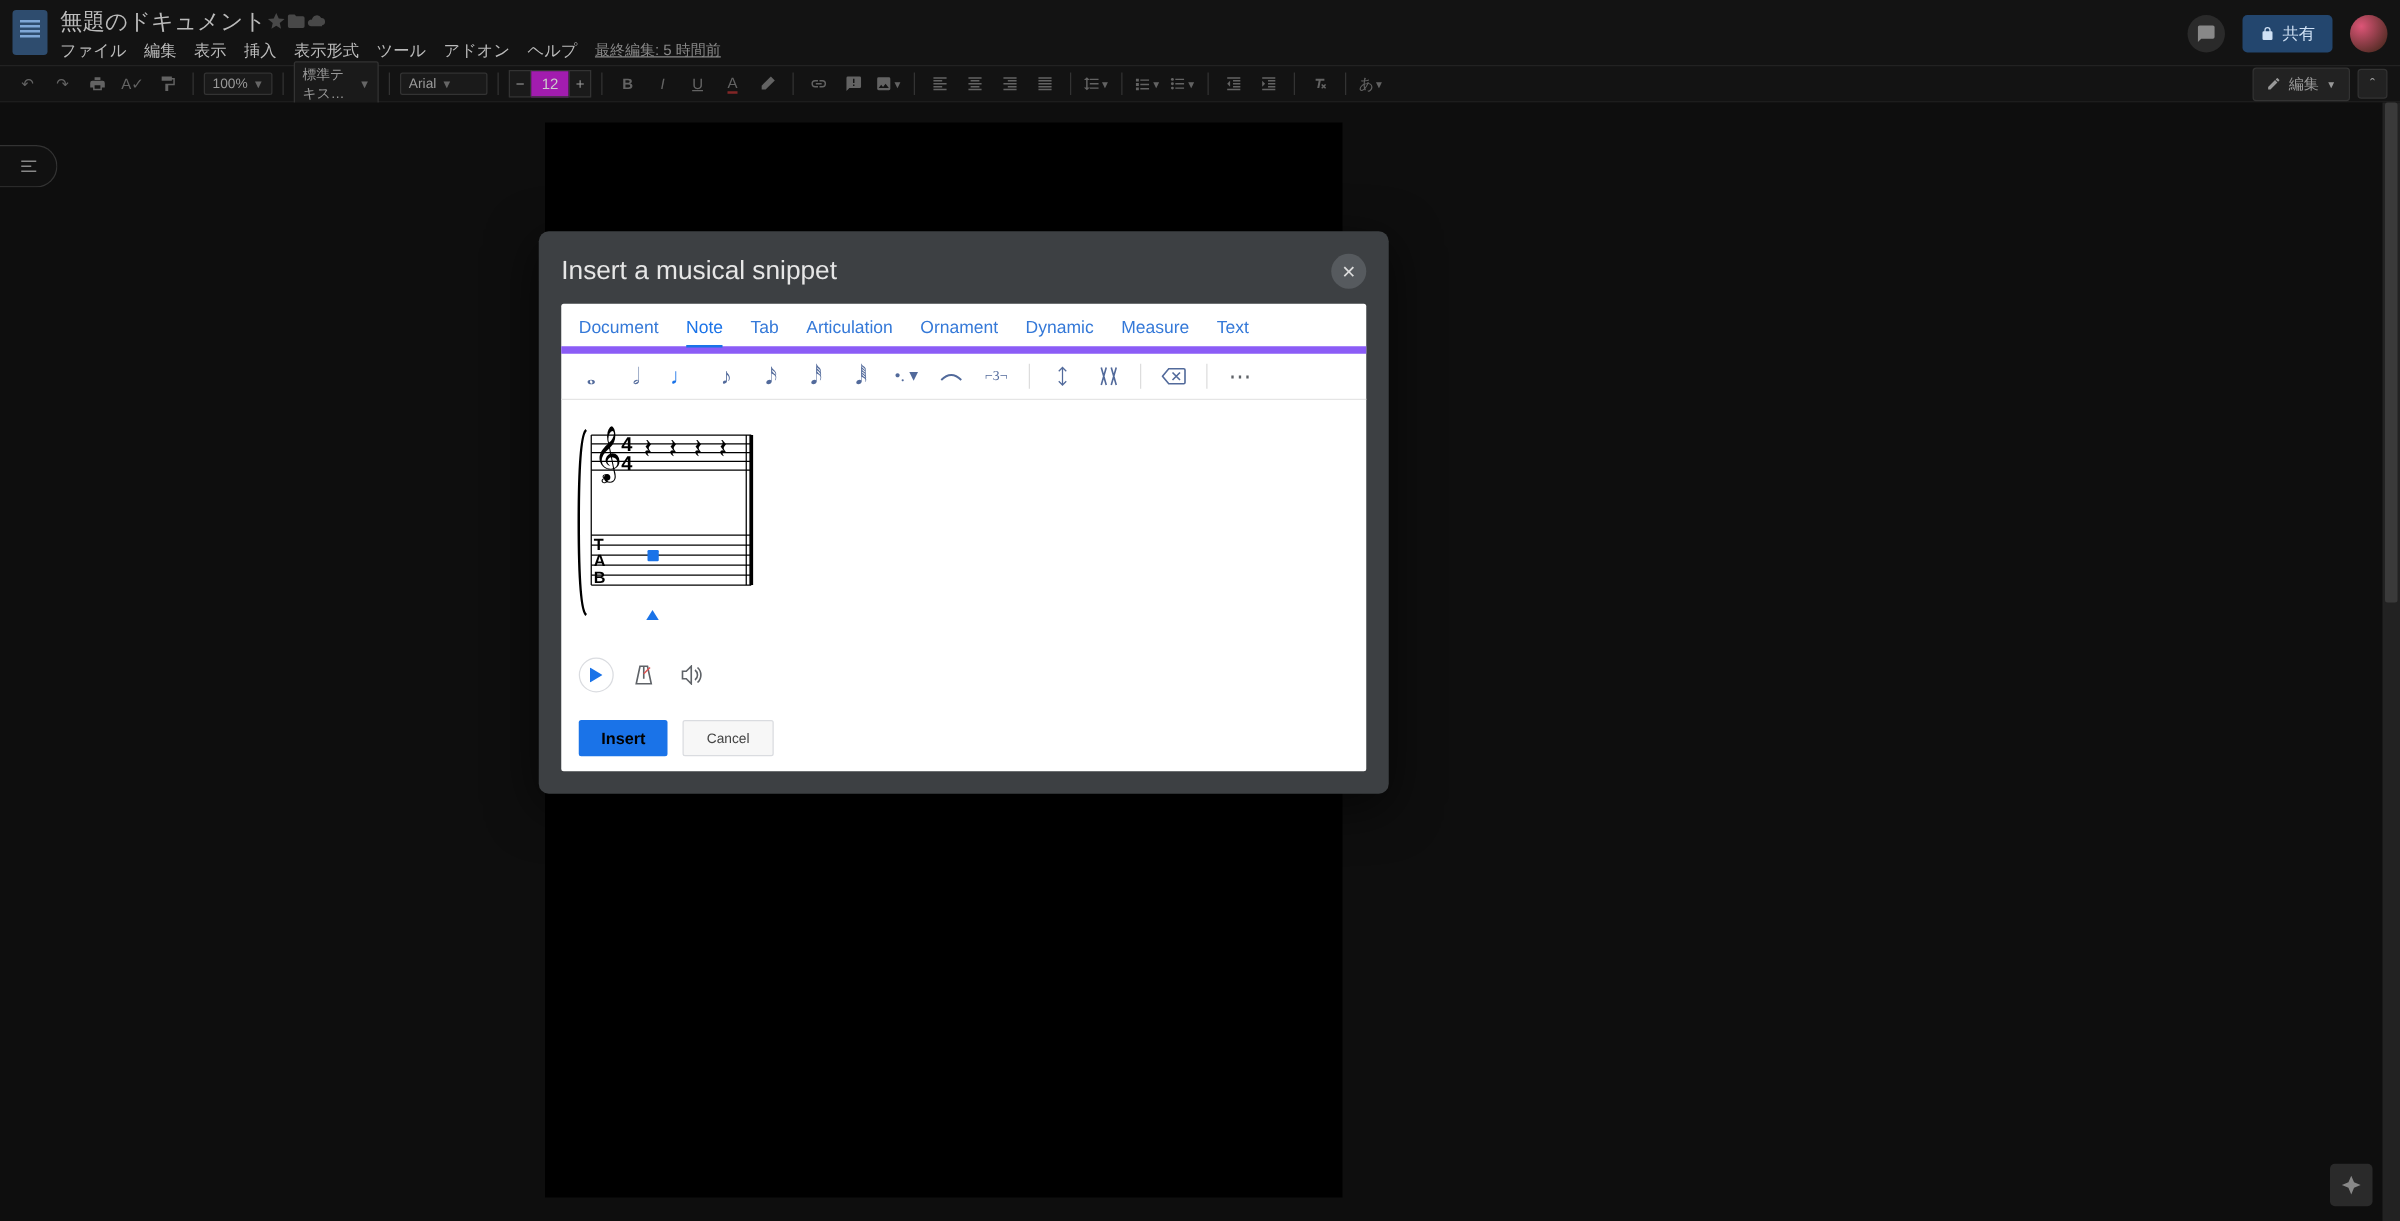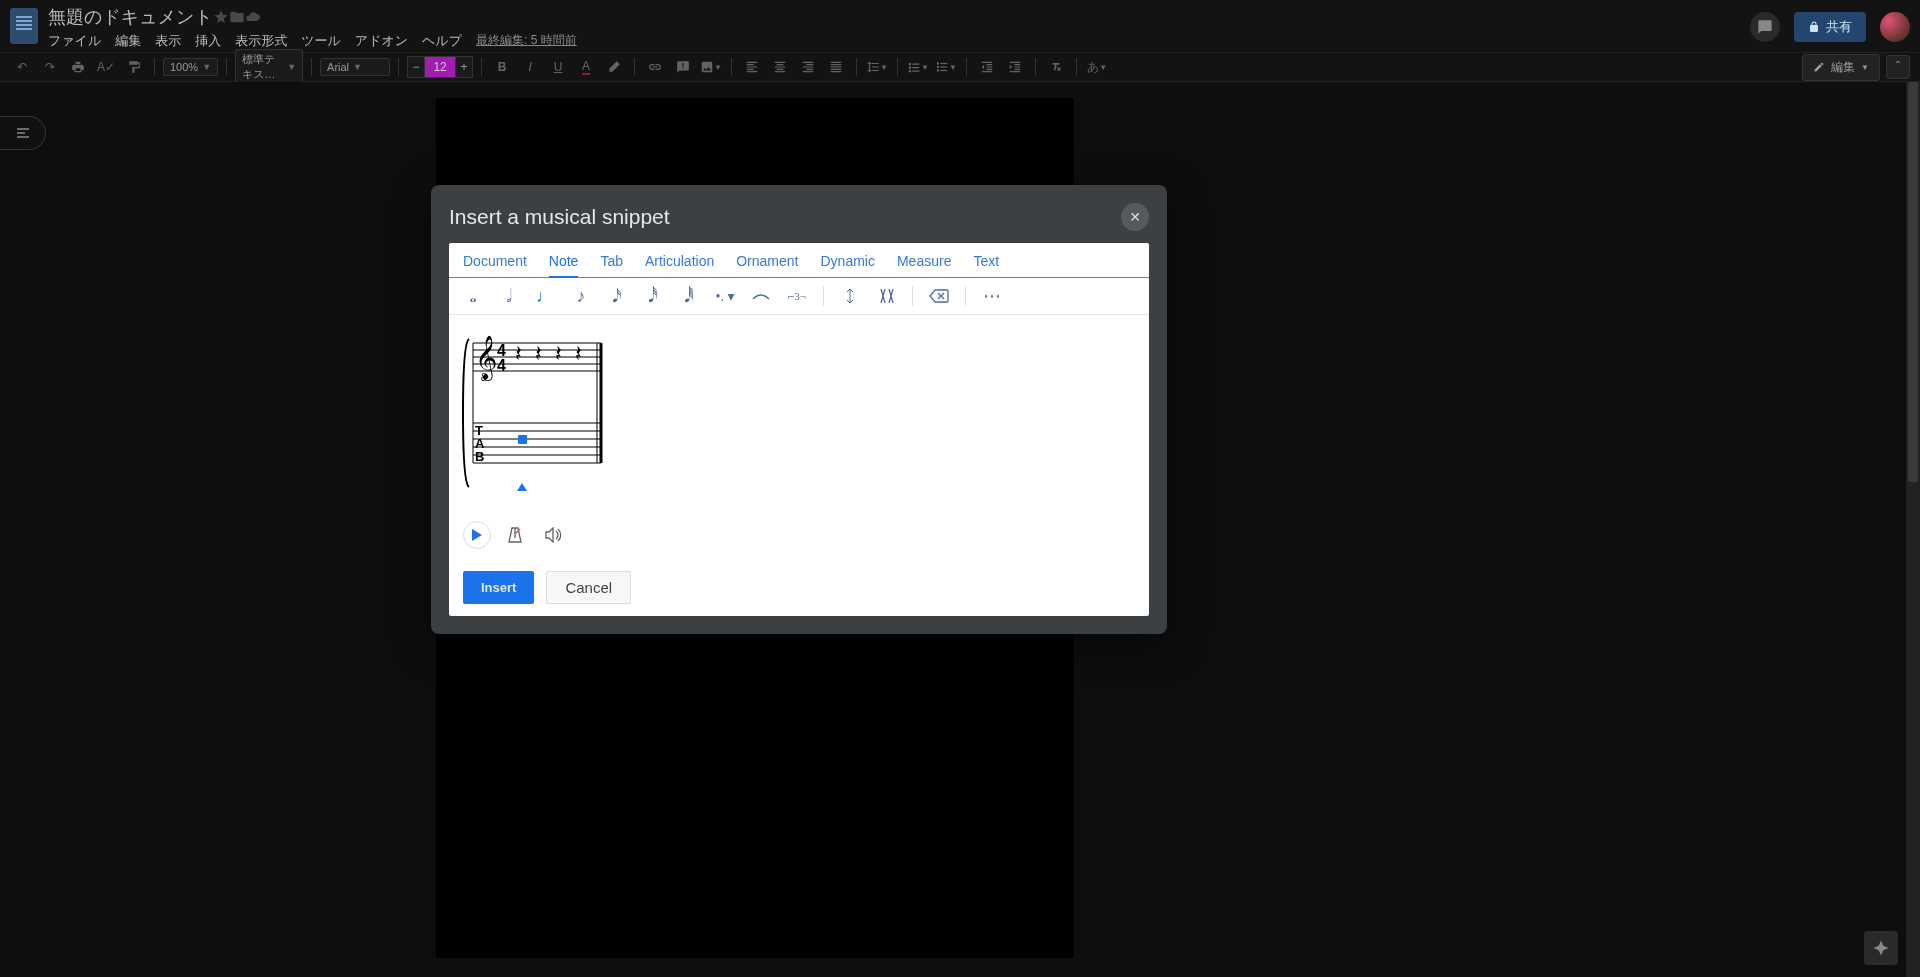--- a/index.html
+++ b/index.html
@@ -32,42 +32,42 @@
   .collapse-btn{width:24px;height:24px;background:#222;border:1px solid #333;border-radius:3px;display:flex;align-items:center;justify-content:center}
   
   .canvas-area{position:absolute;top:82px;left:0;right:0;bottom:0;background:#0e0e0e}
   .page{position:absolute;left:436px;top:16px;width:638px;height:860px;background:#000}
   .cursor{position:absolute;left:514px;top:178px;width:2px;height:16px;background:#555}
   .outline-tab{position:absolute;left:0;top:34px;width:46px;height:34px;border:1px solid #333;border-left:none;border-radius:0 17px 17px 0;background:#111;display:flex;align-items:center;justify-content:center}
   .scrollbar{position:absolute;right:0;top:0;width:14px;height:100%;background:#222}
   .scrollbar .thumb{position:absolute;left:2px;right:2px;top:0;height:400px;background:#3a3a3a;border-radius:2px}
   .explore-btn{position:absolute;right:22px;bottom:12px;width:34px;height:34px;background:#2a2a2a;border-radius:4px;display:flex;align-items:center;justify-content:center}
   
-  .dialog{position:absolute;left:431px;top:185px;width:736px;background:#3d4043;border-radius:8px;box-shadow:0 10px 40px rgba(0,0,0,.6);padding:18px}
+  .dialog{position:absolute;left:431px;top:185px;width:680px;background:#3d4043;border-radius:8px;box-shadow:0 10px 40px rgba(0,0,0,.6);padding:18px}
   .dialog-header{display:flex;align-items:center;margin-bottom:12px}
   .dialog-title{font-size:21px;color:#e6e6e6;font-weight:400;font-family:"Google Sans",Arial,sans-serif}
   .dialog-close{margin-left:auto;width:28px;height:28px;border-radius:50%;background:#565a5e;display:flex;align-items:center;justify-content:center;color:#ddd;font-size:14px;cursor:pointer}
   .dialog-body{background:#fff;border-radius:2px;min-height:320px;display:flex;flex-direction:column}
-  .music-tabs{display:flex;gap:22px;padding:10px 14px 8px;border-bottom:1px solid #8b5cf6;font-size:14px}
+  .music-tabs{display:flex;gap:22px;padding:10px 14px 8px;border-bottom:6px solid #8b5cf6;font-size:14px}
   .music-tabs span{color:#3579d8;cursor:pointer}
   .music-tabs span.active{color:#1a73e8;position:relative}
   .music-tabs span.active::after{content:"";position:absolute;left:0;right:0;bottom:-9px;height:2px;background:#1a73e8}
   .music-tool-row{display:flex;align-items:center;gap:16px;padding:8px 14px;border-bottom:1px solid #e5e5e5}
   .note-ico{width:20px;height:20px;display:flex;align-items:center;justify-content:center;color:#526a9b;font-size:18px;font-family:serif}
   .note-ico.sel{color:#1a73e8}
   .mtb-sep{width:1px;height:20px;background:#ddd}
   .score-area{flex:1;position:relative;overflow-y:scroll;padding:18px 12px}
   .score-area::-webkit-scrollbar{width:12px}
   .score-area::-webkit-scrollbar-thumb{background:#c8c8c8}
   .playback-row{display:flex;align-items:center;gap:10px;padding:10px 14px}
   .play-circ{width:28px;height:28px;border:1px solid #dadce0;border-radius:50%;display:flex;align-items:center;justify-content:center;color:#1a73e8}
   .pb-btn{width:28px;height:28px;display:flex;align-items:center;justify-content:center;color:#5f6368}
   .dlg-buttons{display:flex;gap:12px;padding:12px 0 0}
-  .btn-primary{background:#1a73e8;color:#e5e5e5;border:none;padding:7px 18px;font-size:13px;border-radius:2px;cursor:pointer;font-weight:700}
-  .btn-secondary{background:#f7f7f7;color:#444;border:1px solid #dadce0;padding:7px 18px;font-size:15px;border-radius:2px;cursor:pointer}
+  .btn-primary{background:#1a73e8;color:#000000;border:none;padding:7px 18px;font-size:13px;border-radius:2px;cursor:pointer;font-weight:700}
+  .btn-secondary{background:#f7f7f7;color:#444;border:1px solid #dadce0;padding:7px 18px;font-size:11px;border-radius:2px;cursor:pointer}
   svg{display:block}
   .staff-svg{width:150px;height:160px}
 </style>
 </head>
 <body>
 
 <div class="appbar">
   <div class="docs-icon"></div>
   <div>
     <div class="title-row">

